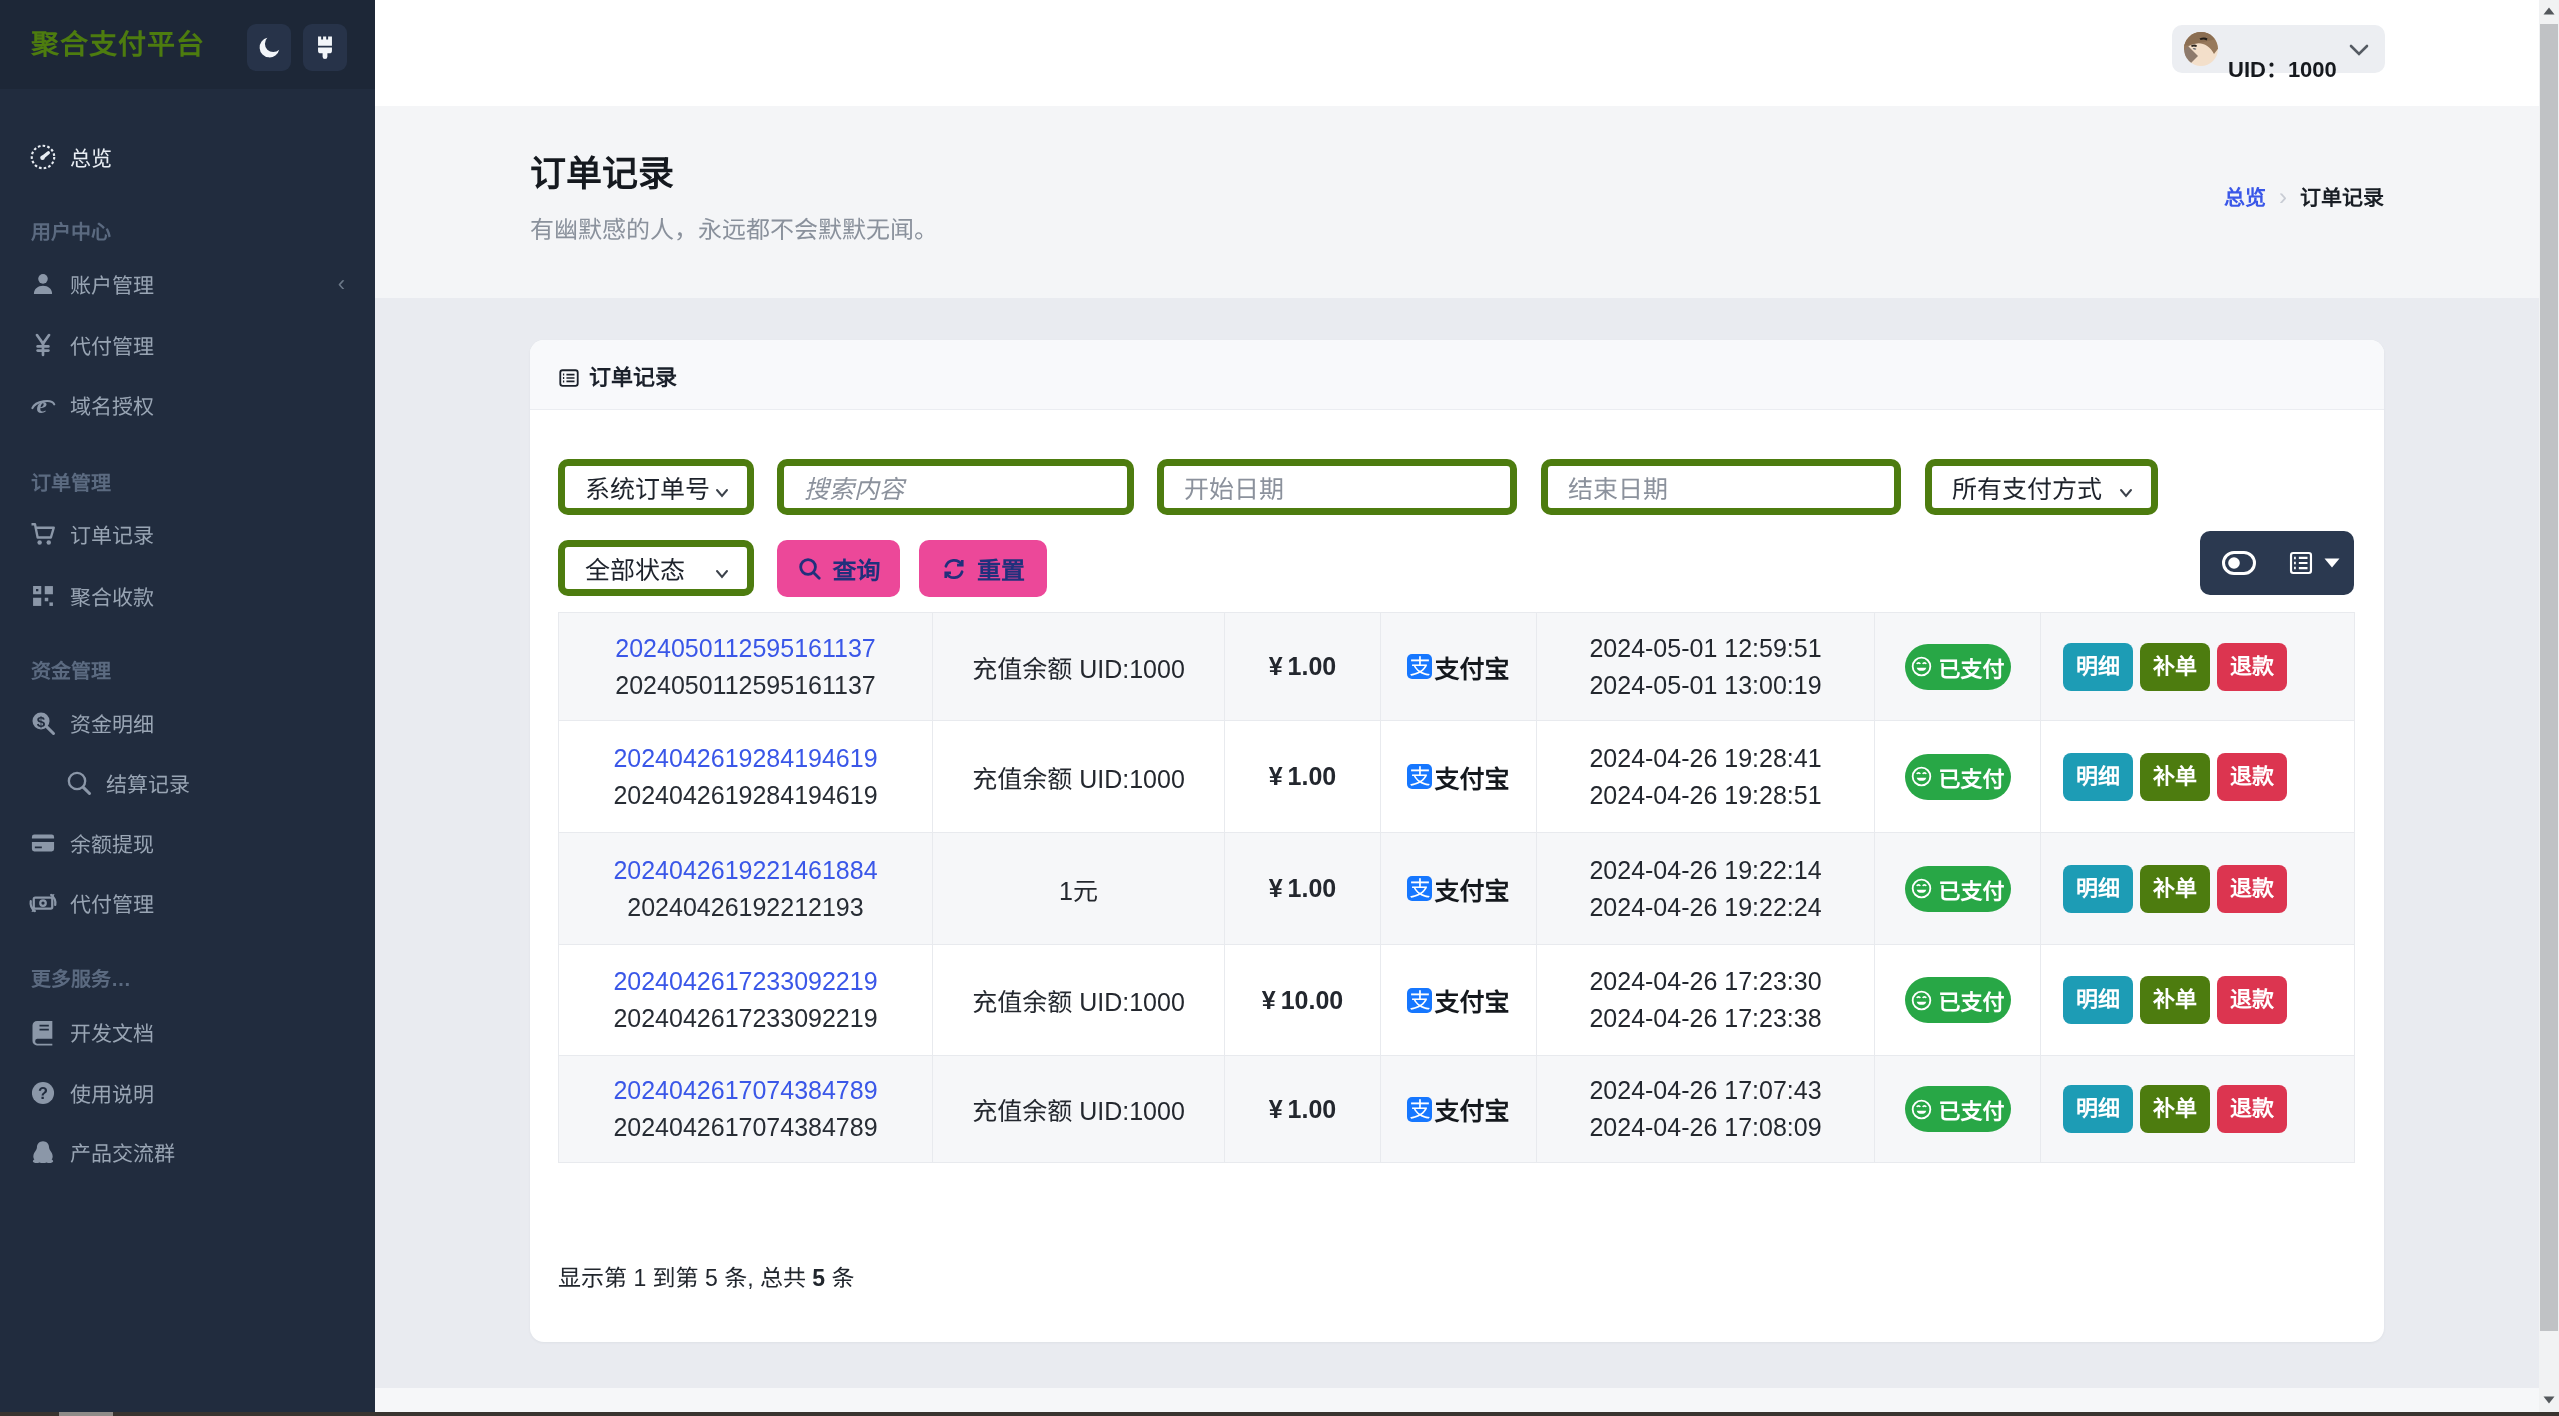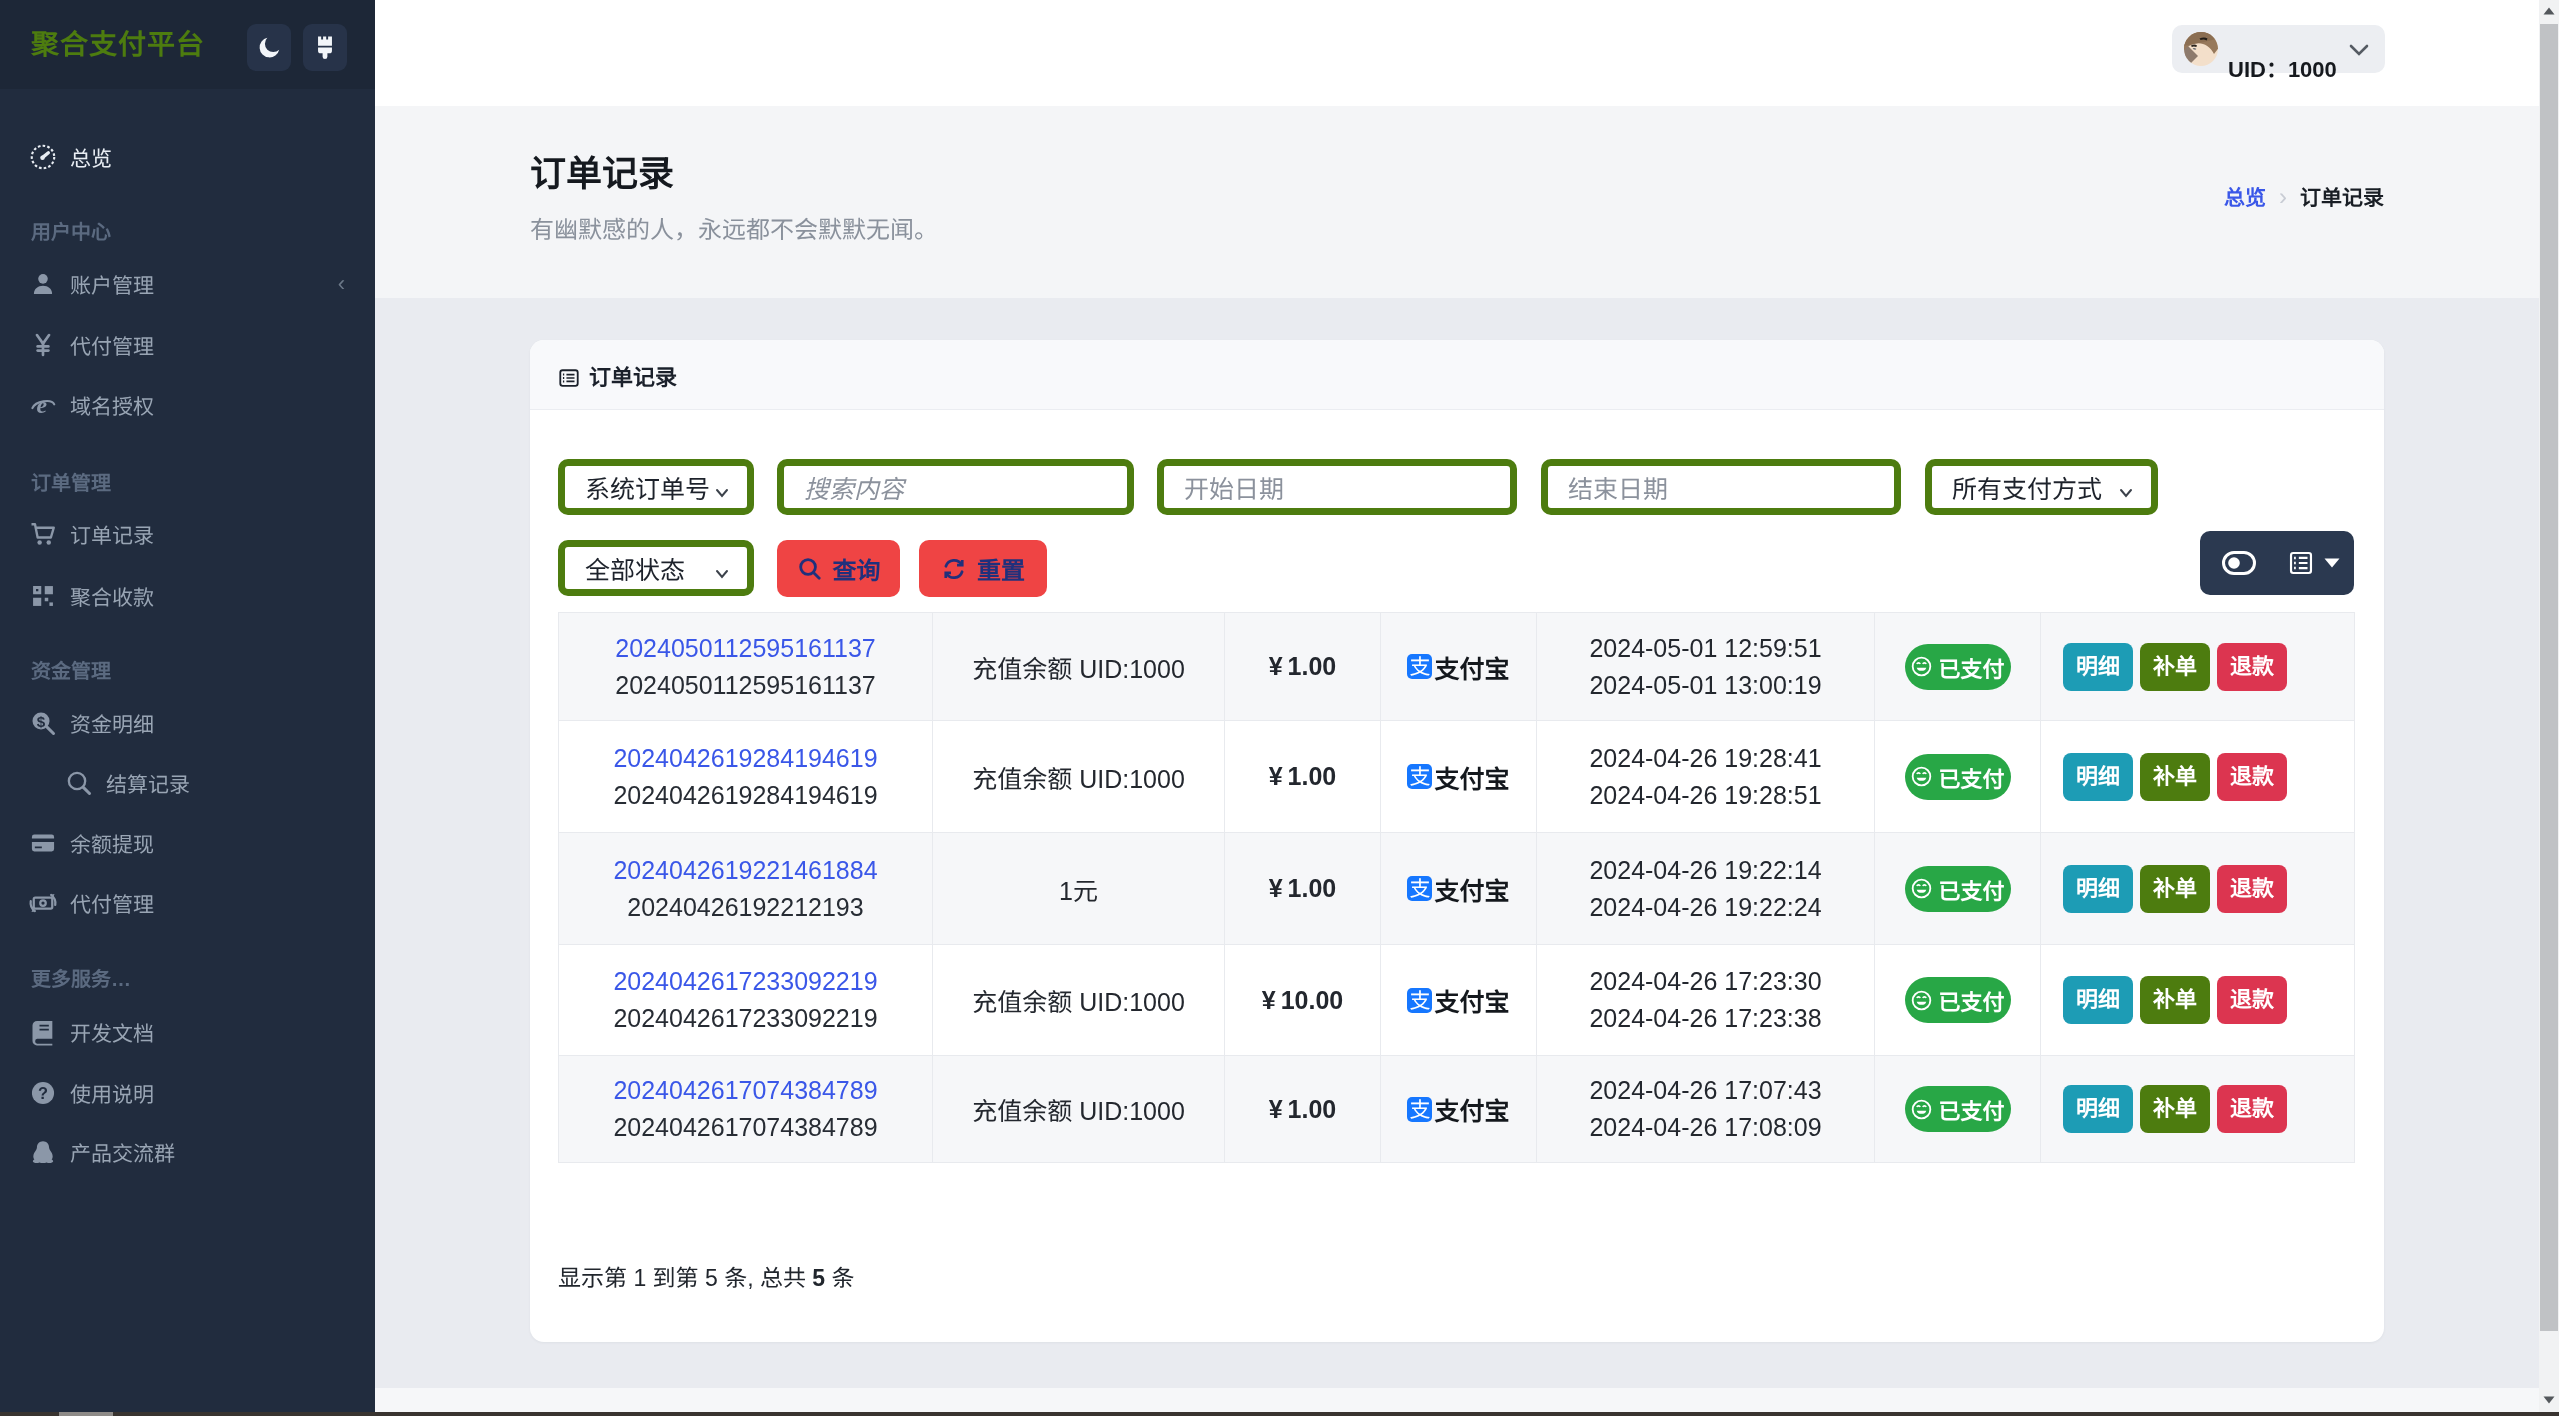--- a/index.html
+++ b/index.html
@@ -40,21 +40,21 @@
 
 #content { left:375px; top:298px; width:2164px; height:1090px; background:#e9ebf0; }
 #card { left:530px; top:340px; width:1854px; height:1002px; background:#ffffff; border-radius:14px; box-shadow:0 1px 3px rgba(20,30,50,.05); }
 #cardhead { left:0; top:0; width:1854px; height:70px; background:#f8f9fb; border-bottom:1px solid #ebedf1; border-radius:14px 14px 0 0; display:flex; align-items:center; }
 #cardhead .cht { margin-left:59px; font-size:22px; font-weight:bold; color:#1b212b; }
 
 .fld { position:absolute; height:56px; border:7px solid #4d7c0f; border-radius:10px; background:#fff; display:flex; align-items:center; font-size:25px; color:#1d222b; }
 .fld .ph { color:#8b919c; }
 .fld .pad { margin-left:20px; }
 .selchev { position:absolute; right:18px; top:22px; width:14px; height:10px; }
-.softbtn { position:absolute; height:57px; background:#ef4444; border-radius:10px; display:flex; align-items:center; justify-content:center; font-size:24px; font-weight:bold; color:#20307c; }
+.softbtn { position:absolute; height:57px; background:#ec4899; border-radius:10px; display:flex; align-items:center; justify-content:center; font-size:24px; font-weight:bold; color:#20307c; }
 #darkgrp { position:absolute; left:1670px; top:191px; width:154px; height:64px; background:#2b3950; border-radius:10px; display:flex; align-items:center; }
 
 
 #tbl { left:28px; top:272px; border-collapse:collapse; table-layout:fixed; width:1796px; }
 #tbl th, #tbl td { border:1px solid #e8eaee; text-align:center; vertical-align:middle; font-size:25px; color:#23272e; padding:0; }
 #tbl th { height:71px; font-size:25px; font-weight:bold; color:#191f29; }
 #tbl .rA { background:#f6f7f9; }
 #tbl .h1 { height:108px; }
 #tbl .h2 { height:112px; }
 #tbl .h3 { height:112px; }

